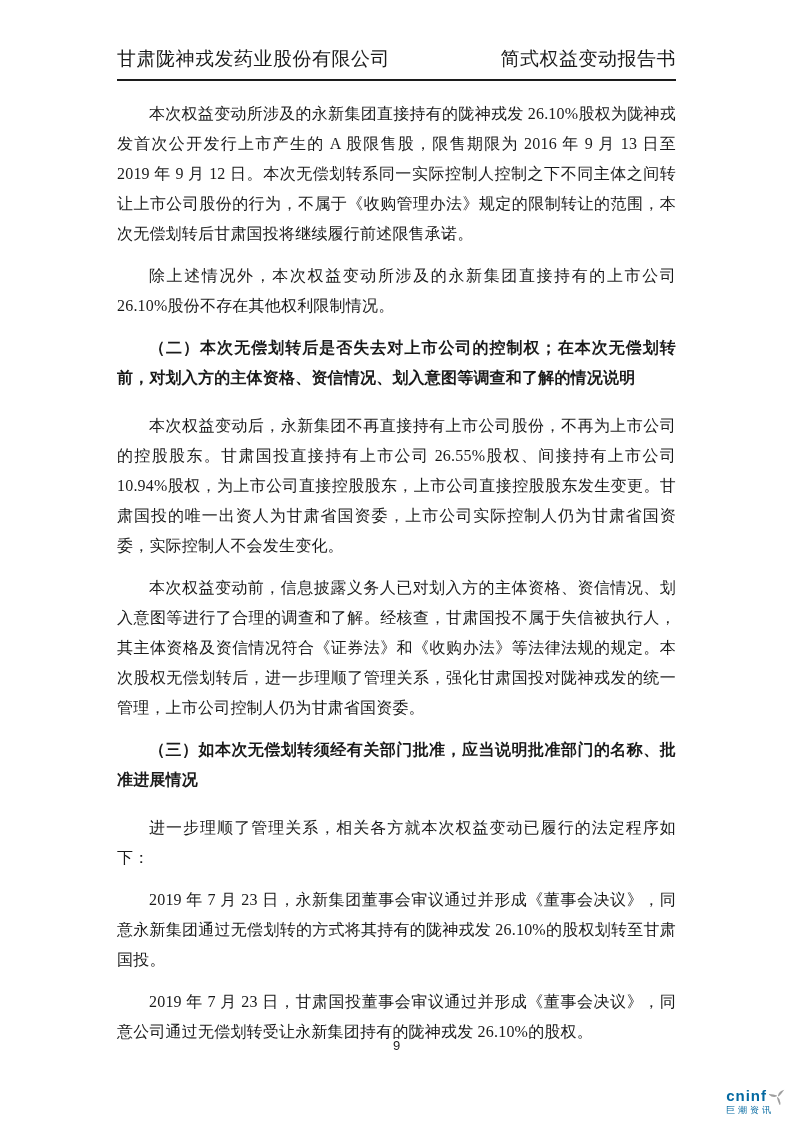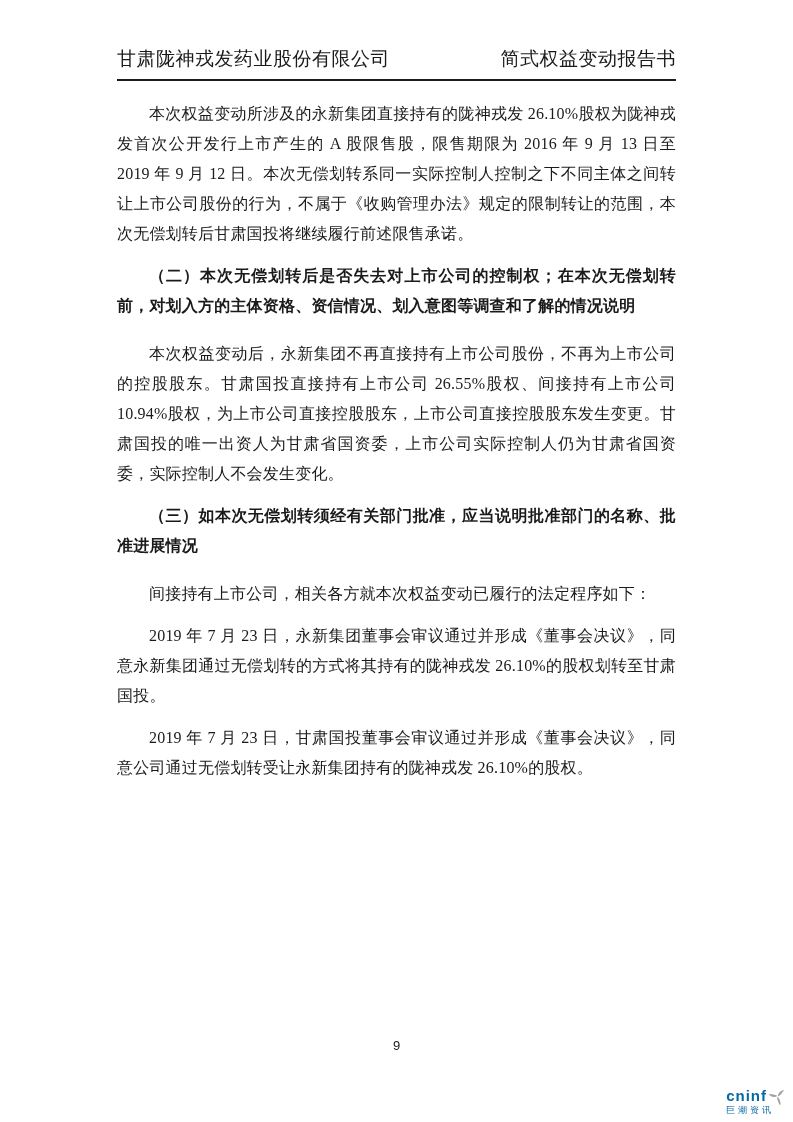--- a/index.html
+++ b/index.html
@@ -116,24 +116,26 @@
   <div class="header">
     <div class="header-row">
       <span>甘肃陇神戎发药业股份有限公司</span>
       <span>简式权益变动报告书</span>
     </div>
   </div>
 
   <div class="content">
 
   <p class="body-para">本次权益变动所涉及的永新集团直接持有的陇神戎发 26.10%股权为陇神戎发首次公开发行上市产生的 A 股限售股，限售期限为 2016 年 9 月 13 日至 2019 年 9 月 12 日。本次无偿划转系同一实际控制人控制之下不同主体之间转让上市公司股份的行为，不属于《收购管理办法》规定的限制转让的范围，本次无偿划转后甘肃国投将继续履行前述限售承诺。</p>
+      <p class="body-para">除上述情况外，本次权益变动所涉及的永新集团直接持有的上市公司 26.10%股份不存在其他权利限制情况。</p>
       <p class="heading">（二）本次无偿划转后是否失去对上市公司的控制权；在本次无偿划转前，对划入方的主体资格、资信情况、划入意图等调查和了解的情况说明</p>
       <p class="body-para">本次权益变动后，永新集团不再直接持有上市公司股份，不再为上市公司的控股股东。甘肃国投直接持有上市公司 26.55%股权、间接持有上市公司 10.94%股权，为上市公司直接控股股东，上市公司直接控股股东发生变更。甘肃国投的唯一出资人为甘肃省国资委，上市公司实际控制人仍为甘肃省国资委，实际控制人不会发生变化。</p>
+      <p class="body-para">本次权益变动前，信息披露义务人已对划入方的主体资格、资信情况、划入意图等进行了合理的调查和了解。经核查，甘肃国投不属于失信被执行人，其主体资格及资信情况符合《证券法》和《收购办法》等法律法规的规定。本次股权无偿划转后，进一步理顺了管理关系，强化甘肃国投对陇神戎发的统一管理，上市公司控制人仍为甘肃省国资委。</p>
       <p class="heading">（三）如本次无偿划转须经有关部门批准，应当说明批准部门的名称、批准进展情况</p>
-      <p class="body-para">间接持有上市公司，相关各方就本次权益变动已履行的法定程序如下：</p>
+      <p class="body-para">进一步理顺了管理关系，相关各方就本次权益变动已履行的法定程序如下：</p>
       <p class="body-para">2019 年 7 月 23 日，永新集团董事会审议通过并形成《董事会决议》，同意永新集团通过无偿划转的方式将其持有的陇神戎发 26.10%的股权划转至甘肃国投。</p>
       <p class="body-para">2019 年 7 月 23 日，甘肃国投董事会审议通过并形成《董事会决议》，同意公司通过无偿划转受让永新集团持有的陇神戎发 26.10%的股权。</p>
     </div>
 
   <div class="page-number">9</div>
 
   <div class="logo">
     <div class="logo-top">
       <span class="logo-brand">cninf</span>
       <span class="logo-swirl">

